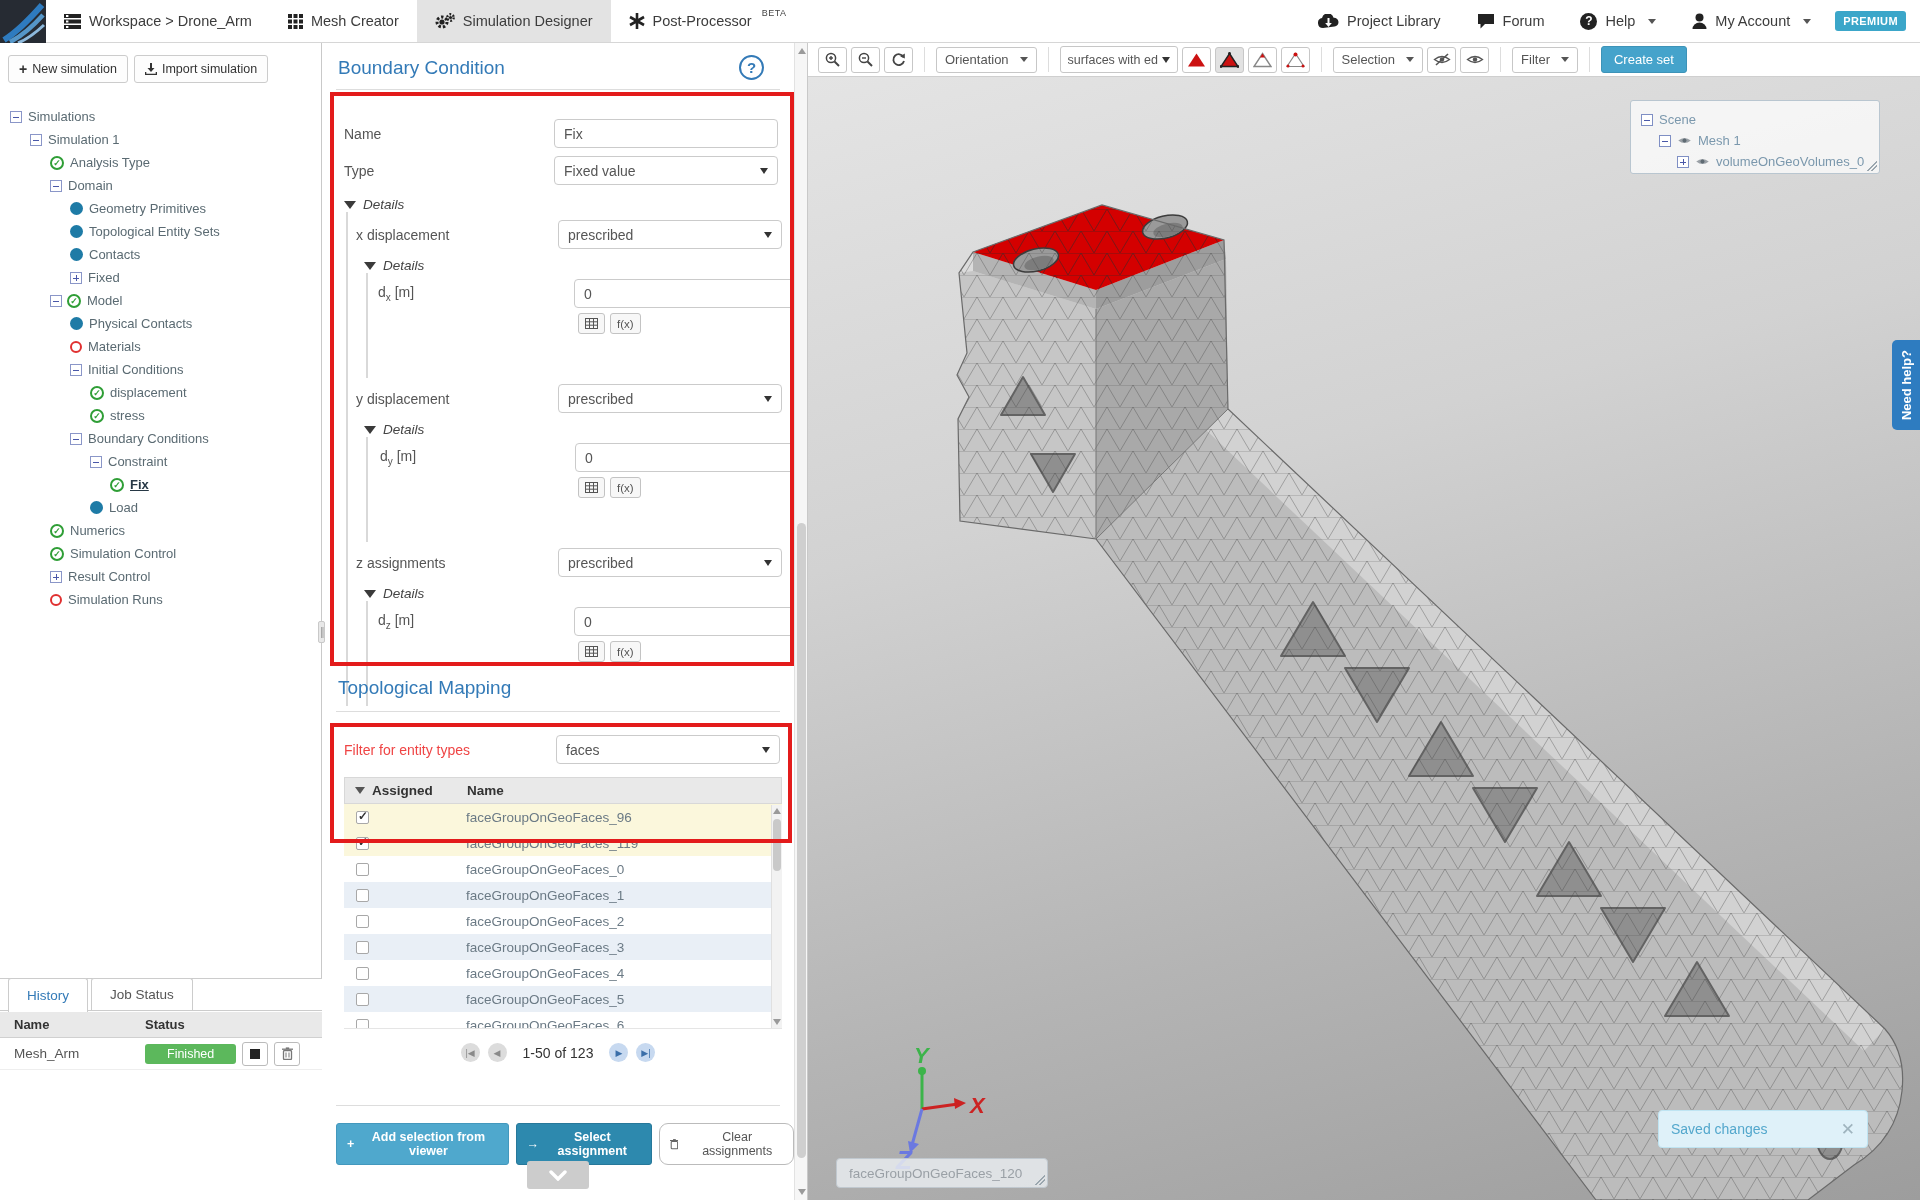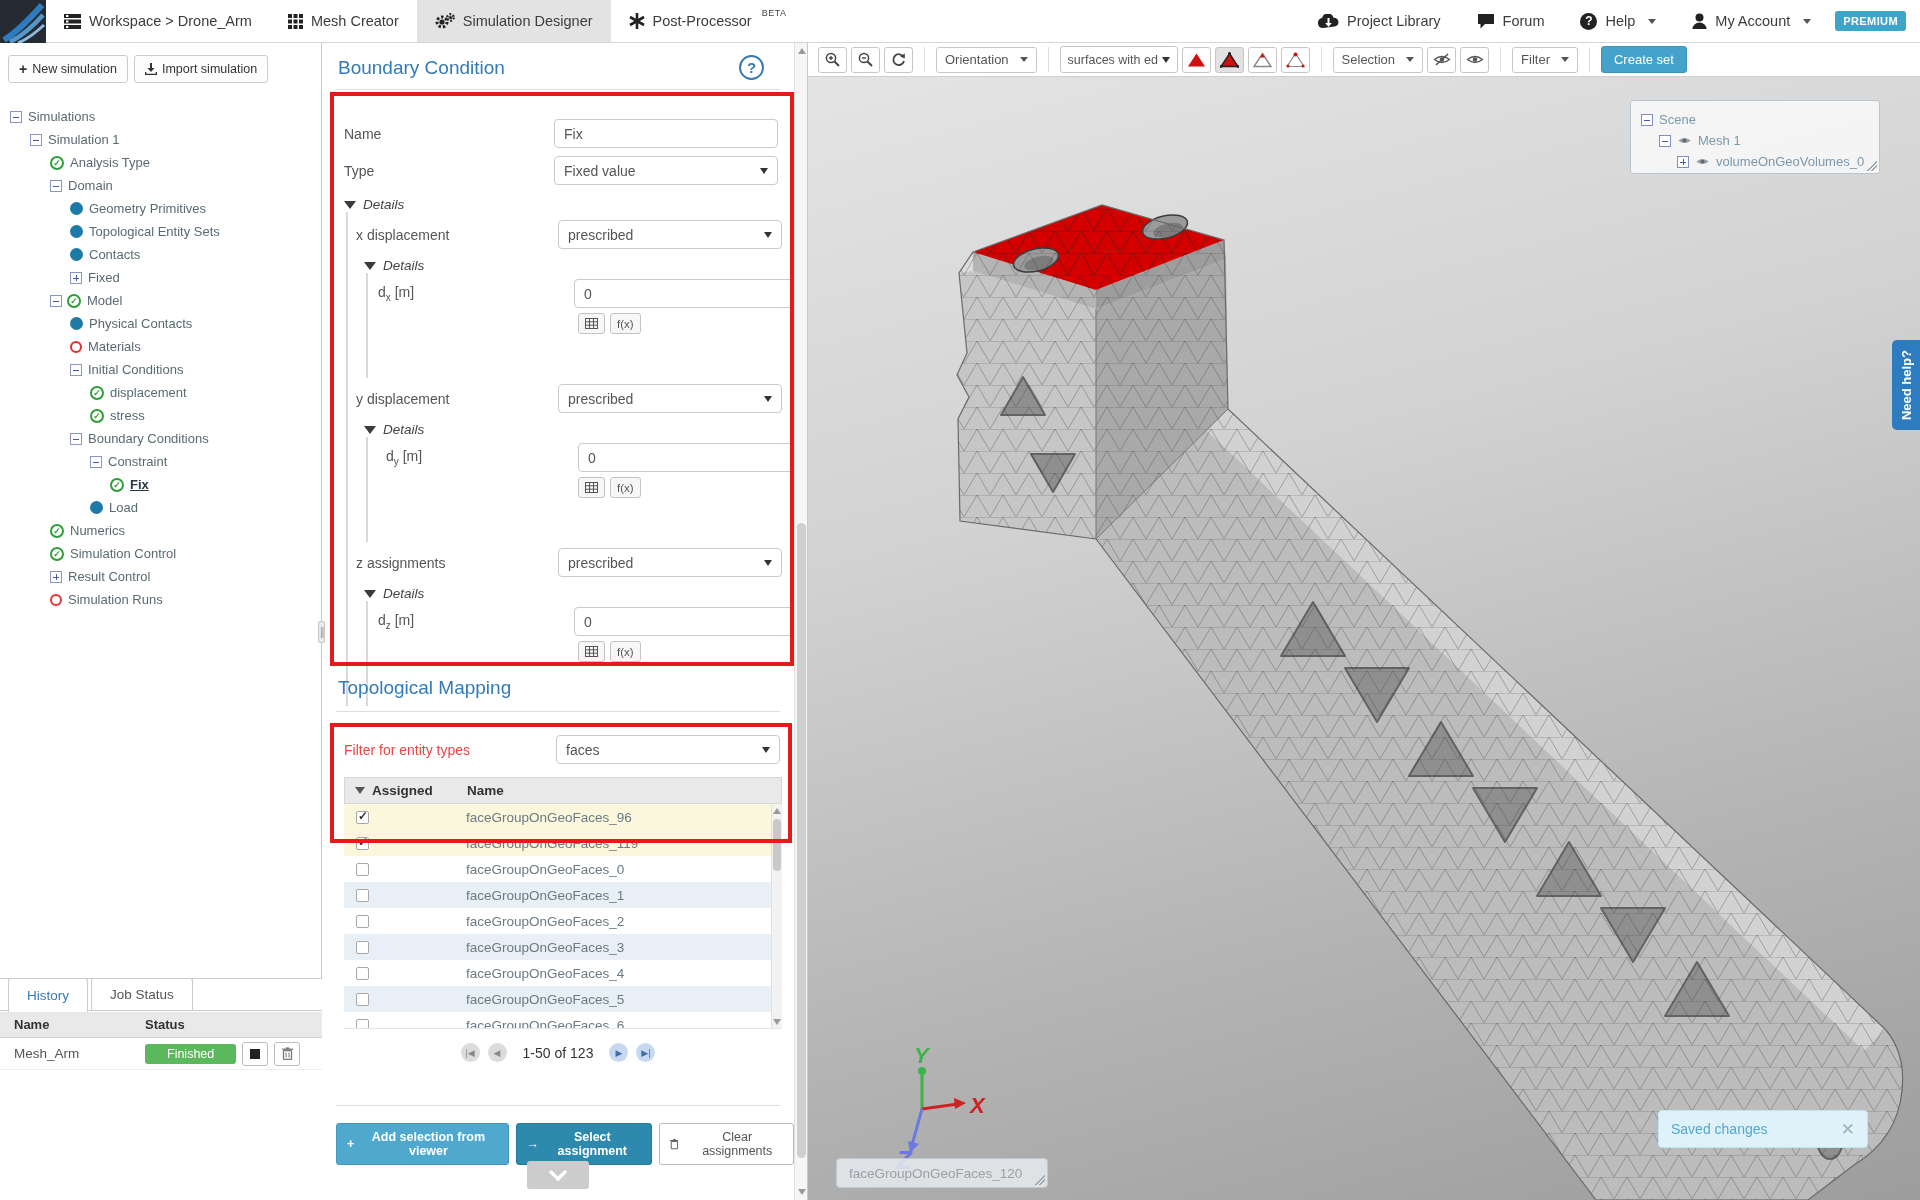--- a/index.html
+++ b/index.html
@@ -94,21 +94,21 @@
 
   .pager { position:absolute; left:0; top:1000px; width:472px; display:flex; align-items:center; justify-content:center; gap:8px; font-size:14px; color:#333; }
   .pbtn { width:19px; height:19px; border-radius:50%; display:flex; align-items:center; justify-content:center; font-size:9px; cursor:pointer; }
   .pbtn.gray { background:#dcdcdc; color:#8a8a8a; }
   .pbtn.blue { background:#c7d9f0; color:#3a6ea8; }
   .pgtext { margin:0 8px; }
   .actions-div { position:absolute; left:14px; right:14px; top:1062px; border-top:1px solid #ddd; }
   .actions { position:absolute; left:14px; top:1080px; display:flex; gap:7px; }
   .btn-blue { background:#4fa8cd; border:1px solid #4398bd; color:#fff; font-size:12.5px; font-weight:bold; border-radius:3px; padding:6px 10px; display:flex; gap:5px; align-items:center; cursor:pointer; }
   .btn-teal { background:#2d89ae; border:1px solid #27789a; color:#fff; font-size:12.5px; font-weight:bold; border-radius:3px; padding:6px 10px; display:flex; gap:5px; align-items:center; cursor:pointer; }
-  .btn-def { background:#fff; border:1px solid #bbb; color:#555; font-size:12.5px; border-radius:3px; padding:6px 10px; display:flex; gap:13px; align-items:center; cursor:pointer; }
+  .btn-def { background:#fff; border:1px solid #bbb; color:#555; font-size:12.5px; border-radius:9px; padding:6px 10px; display:flex; gap:13px; align-items:center; cursor:pointer; }
   .chev-btn { position:absolute; left:205px; top:1118px; width:62px; height:28px; background:#ccc; border-radius:3px; display:flex; align-items:center; justify-content:center; cursor:pointer; }
 
   .mid-scroll { position:absolute; right:0; top:0; bottom:0; width:13px; background:#f6f6f6; border-left:1px solid #e2e2e2; }
   .mid-scroll .thumb { position:absolute; left:2px; width:9px; top:480px; bottom:42px; background:#cfcfcf; border-radius:5px; }
   .mid-scroll .ar { position:absolute; left:2.5px; width:0; height:0; border-left:4px solid transparent; border-right:4px solid transparent; }
   .mid-scroll .up { top:5px; border-bottom:6px solid #9a9a9a; }
   .mid-scroll .dn { bottom:5px; border-top:6px solid #9a9a9a; }
   .grip { position:absolute; left:-4px; top:578px; width:7px; height:22px; background:#e8e8e8; border:1px solid #c9c9c9; border-radius:2px; font-size:9px; color:#888; text-align:center; line-height:20px; cursor:col-resize; }
   .grip::before { content:"║"; }
 
@@ -434,21 +434,21 @@
               <div class="fsel">
                 <span class="sv">prescribed</span>
                 <span class="selcaret"></span>
               </div>
             </div>
             <div class="details" style="margin:9px 0 0 16px">
               <span class="dtri"></span>
               <span>Details</span>
             </div>
             <div class="guide" style="margin-left:18px; padding:6px 0 0 0">
-              <div class="frow" style="margin-left:18px">
+              <div class="frow" style="margin-left:12px">
                 <span class="flabel sub" style="width:200px">d<sub>y</sub> [m]</span>
                 <input class="tin" value="0" style="">
               </div>
               <div class="fxrow" style="margin-left:210px">
                 <span class="sq-btn">
                   <svg width="13" height="11" viewBox="0 0 13 11">
                     <rect x="0.5" y="0.5" width="12" height="10" fill="none" stroke="#555"></rect>
                     <line x1="0.5" y1="3.8" x2="12.5" y2="3.8" stroke="#555"></line>
                     <line x1="0.5" y1="7.2" x2="12.5" y2="7.2" stroke="#555"></line>
                     <line x1="4.5" y1="0.5" x2="4.5" y2="10.5" stroke="#555"></line>

